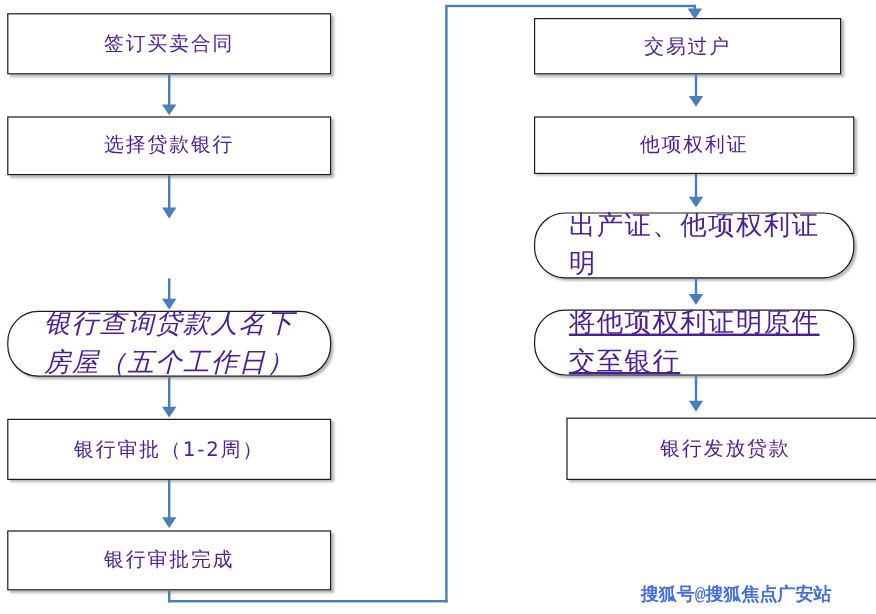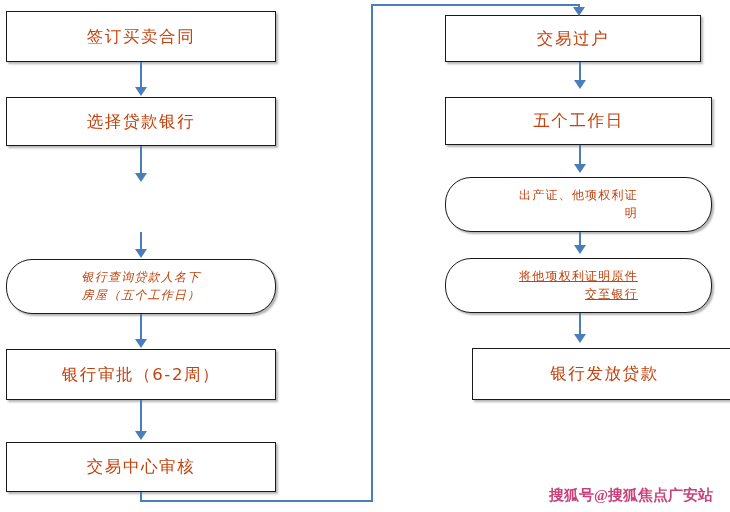--- a/index.html
+++ b/index.html
@@ -19,31 +19,31 @@
   }
   .node {
     position: absolute;
     box-sizing: border-box;
     background: #ffffff;
     border: 1.4px solid #1a1a1a;
     box-shadow: 2px 2px 2px rgba(120,120,120,0.55);
     display: flex;
     align-items: center;
     justify-content: center;
-    text-align: right;
-    color: #c2410c;
+    text-align: left;
+    color: #4c1d95;
     font-family: "DejaVu Sans", "Liberation Sans", sans-serif;
     font-size: 16.5px;
     letter-spacing: 1.6px;
     line-height: 1.45;
     padding: 16px 6px;
     white-space: pre-line;
   }
   .node.tall-2 {
-    font-size: 12px;
+    font-size: 22px;
     letter-spacing: 1.2px;
     border-radius: 26px;
   }
   .node .txt { display: block; }
 
   
   .conn {
     position: absolute;
     background: #4a7ebb;
   }
@@ -54,63 +54,62 @@
     position: absolute;
     width: 0;
     height: 0;
     border-left: 6.5px solid transparent;
     border-right: 6.5px solid transparent;
     border-top: 9px solid #4a7ebb;
   }
 
   .watermark {
     position: absolute;
-    color: #be185d;
-    font-family: Liberation Serif, serif;
+    color: #1d4ed8;
+    font-family: Liberation Mono, monospace;
     font-size: 15px;
     font-weight: bold;
     letter-spacing: 0px;
     opacity: 0.82;
     white-space: nowrap;
-    margin-left: 15px;
   }
 </style>
 </head>
 <body>
 
 <div id="canvas">
 
   <div class="node" style="left:6px; top:11px; width:270px; height:51px;">
     <span class="txt">签订买卖合同</span>
   </div>
 
-  <div class="node" style="left:6px; top:97px; width:270px; height:49px;">
+  <div class="node" style="left:6px; top:97px; width:270px; height:49px;font-family:Liberation Mono, monospace;">
     <span class="txt">选择贷款银行</span>
   </div>
 
 
   <div class="node tall-2" style="left:6px; top:259px; width:270px; height:55px;font-style:italic;">
     <span class="txt">银行查询贷款人名下
 房屋（五个工作日）</span>
   </div>
 
   <div class="node" style="left:6px; top:349px; width:270px; height:51px;">
-    <span class="txt">银行审批（6-2周）</span>
+    <span class="txt">银行审批（1-2周）</span>
   </div>
 
   <div class="node" style="left:6px; top:442px; width:270px; height:50px;">
-    <span class="txt">交易中心审核</span>
+    <span class="txt">银行审批完成</span>
   </div>
 
   <div class="node" style="left:445px; top:15px; width:256px; height:47px;">
     <span class="txt">交易过户</span>
   </div>
 
   <div class="node" style="left:445px; top:97px; width:267px; height:48px;">
-    <span class="txt">五个工作日</span>
+    <span class="txt">他项权利证</span>
   </div>
 
   <div class="node tall-2" style="left:445px; top:177px; width:267px; height:55px;">
     <span class="txt">出产证、他项权利证
 明</span>
   </div>
 
   <div class="node tall-2" style="left:445px; top:258px; width:267px; height:55px;text-decoration:underline;">
     <span class="txt">将他项权利证明原件
 交至银行</span>

